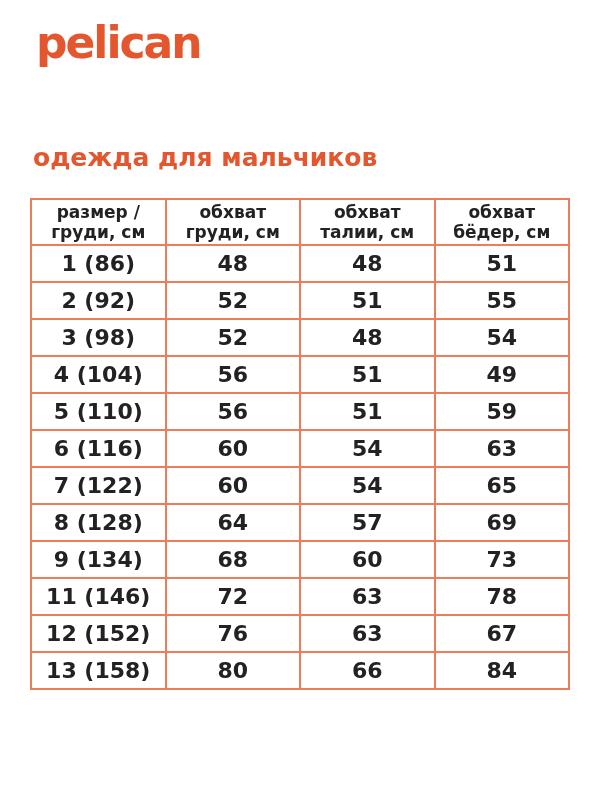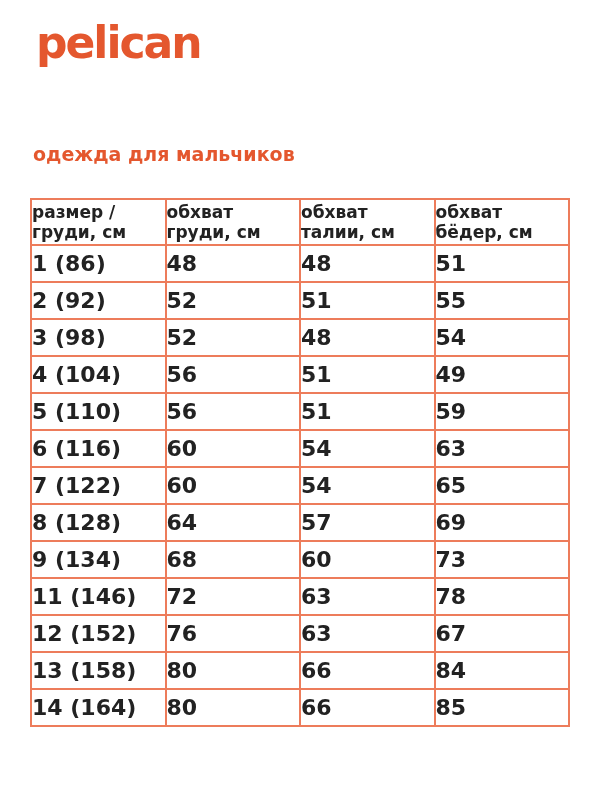--- a/index.html
+++ b/index.html
@@ -28,37 +28,37 @@
     font-size:44px;
     font-weight:700;
     letter-spacing:-2px;
     color:var(--accent);
     line-height:1.15;
   }
   .heading{
     position:absolute;
     left:33px;top:143px;
     margin:0;
-    font-size:19px;
+    font-size:25px;
     font-weight:700;
     color:var(--accent);
     letter-spacing:0px;
     line-height:1.2;
   }
   table.size-table{
     position:absolute;
     left:30px;top:198px;
     width:540px;
     border-collapse:collapse;
     table-layout:fixed;
   }
   table.size-table th,
   table.size-table td{
     border:2px solid var(--table-border);
-    text-align:left;
+    text-align:center;
     vertical-align:middle;
     font-weight:700;
     color:var(--text-dark);
     padding:0;
   }
   table.size-table th{
     height:46px;
     font-size:17px;
     line-height:20px;
   }
@@ -163,21 +163,15 @@
           <td>76</td>
           <td>63</td>
           <td>67</td>
         </tr>
         <tr>
           <td>13 (158)</td>
           <td>80</td>
           <td>66</td>
           <td>84</td>
         </tr>
-        <tr>
-          <td>14 (164)</td>
-          <td>80</td>
-          <td>66</td>
-          <td>85</td>
-        </tr>
       </tbody>
   </table>
 </div>
 
 </body></html>

